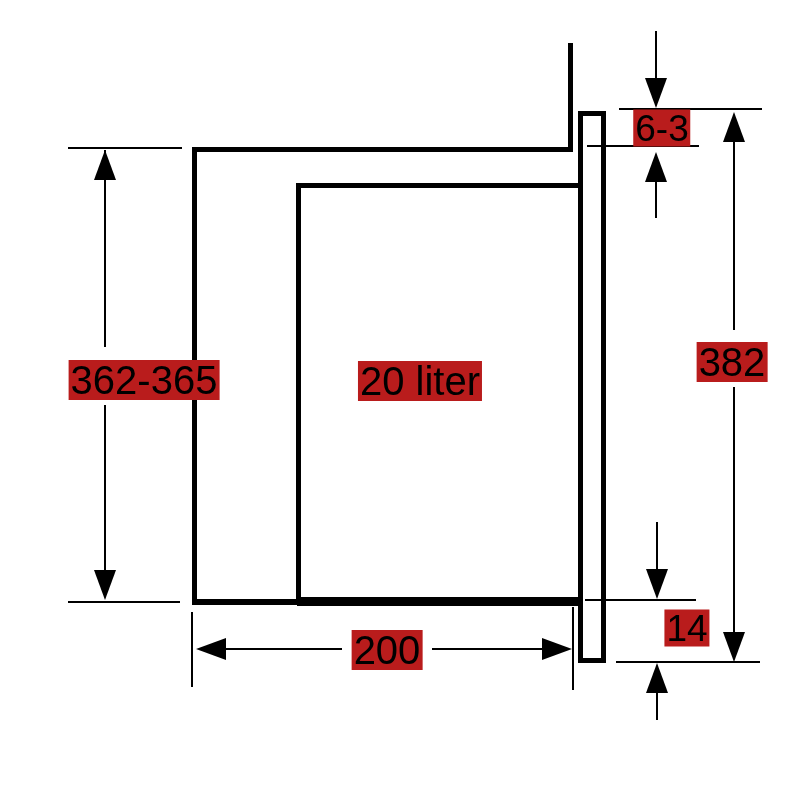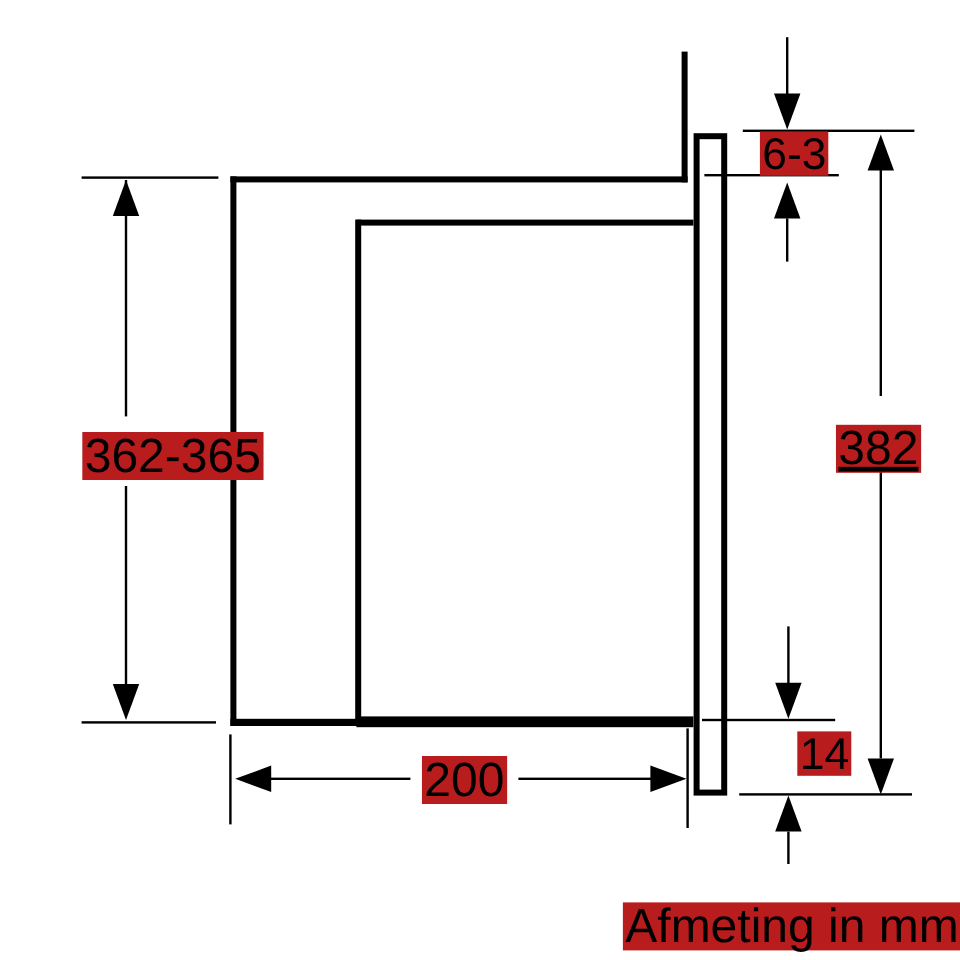--- a/index.html
+++ b/index.html
@@ -33,20 +33,21 @@
 
   <div class="ln" style="left:568px; top:43px;  width:5px;   height:109px;"></div>
   <div class="ln" style="left:192px; top:147px; width:381px; height:5px;"></div>
   <div class="ln" style="left:192px; top:147px; width:5px;   height:458px;"></div>
   <div class="ln" style="left:192px; top:599px; width:385px; height:6px;"></div>
   <div class="ln" style="left:297px; top:183px; width:281px; height:5px;"></div>
   <div class="ln" style="left:296px; top:183px; width:5px;   height:420px;"></div>
   <div class="ln" style="left:297px; top:597px; width:281px; height:9px;"></div>
   <div class="frame" style="left:578px; top:111px; width:28px;  height:552px;"></div>
 
+  <div class="txt" style="left:420px; top:381px;">20 liter</div>
 
   <div>
     <div class="ln" style="left:68px;  top:147px; width:114px; height:2px;"></div>
     <div class="ln" style="left:68px;  top:601px; width:112px; height:2px;"></div>
     <div class="ln" style="left:104px; top:150px; width:2px;   height:197px;"></div>
     <div class="ln" style="left:104px; top:405px; width:2px;   height:167px;"></div>
     <div class="arr up" style="left:94px; top:150px;"></div>
     <div class="arr down" style="left:94px; top:570px;"></div>
     <div class="txt" style="left:104px; top:380px;margin-left:40px;">362-365</div>
   </div>
@@ -59,21 +60,21 @@
     <div class="arr up" style="left:645px; top:152px;"></div>
     <div class="ln" style="left:655px; top:182px; width:2px;   height:36px;"></div>
     <div class="txt small" style="left:662px; top:128px;">6-3</div>
   </div>
 
   <div>
     <div class="arr up" style="left:723px; top:112px;"></div>
     <div class="ln" style="left:733px; top:141px; width:2px; height:189px;"></div>
     <div class="ln" style="left:733px; top:387px; width:2px; height:245px;"></div>
     <div class="arr down" style="left:723px; top:632px;"></div>
-    <div class="txt" style="left:732px; top:374px;text-decoration:underline;">382</div>
+    <div class="txt" style="left:732px; top:362px;">382</div>
   </div>
 
   <div>
     <div class="ln" style="left:585px; top:599px; width:111px; height:2px;"></div>
     <div class="ln" style="left:616px; top:661px; width:144px; height:2px;"></div>
     <div class="ln" style="left:656px; top:522px; width:2px; height:48px;"></div>
     <div class="arr down" style="left:646px; top:569px;"></div>
     <div class="arr up" style="left:646px; top:663px;"></div>
     <div class="ln" style="left:656px; top:693px; width:2px; height:27px;"></div>
     <div class="txt small" style="left:657px; top:628px;margin-left:30px;">14</div>
@@ -82,15 +83,14 @@
   <div>
     <div class="ln" style="left:191px; top:612px; width:2px; height:75px;"></div>
     <div class="ln" style="left:572px; top:607px; width:2px; height:83px;"></div>
     <div class="arr left" style="left:196px; top:638px;"></div>
     <div class="ln" style="left:224px; top:648px; width:118px; height:2px;"></div>
     <div class="ln" style="left:432px; top:648px; width:112px; height:2px;"></div>
     <div class="arr right" style="left:542px; top:638px;"></div>
     <div class="txt" style="left:387px; top:650px;">200</div>
   </div>
 
-  <div class="txt" style="left:660px; top:772px;">Afmeting in mm</div>
 
 </div>
 
 </body></html>

